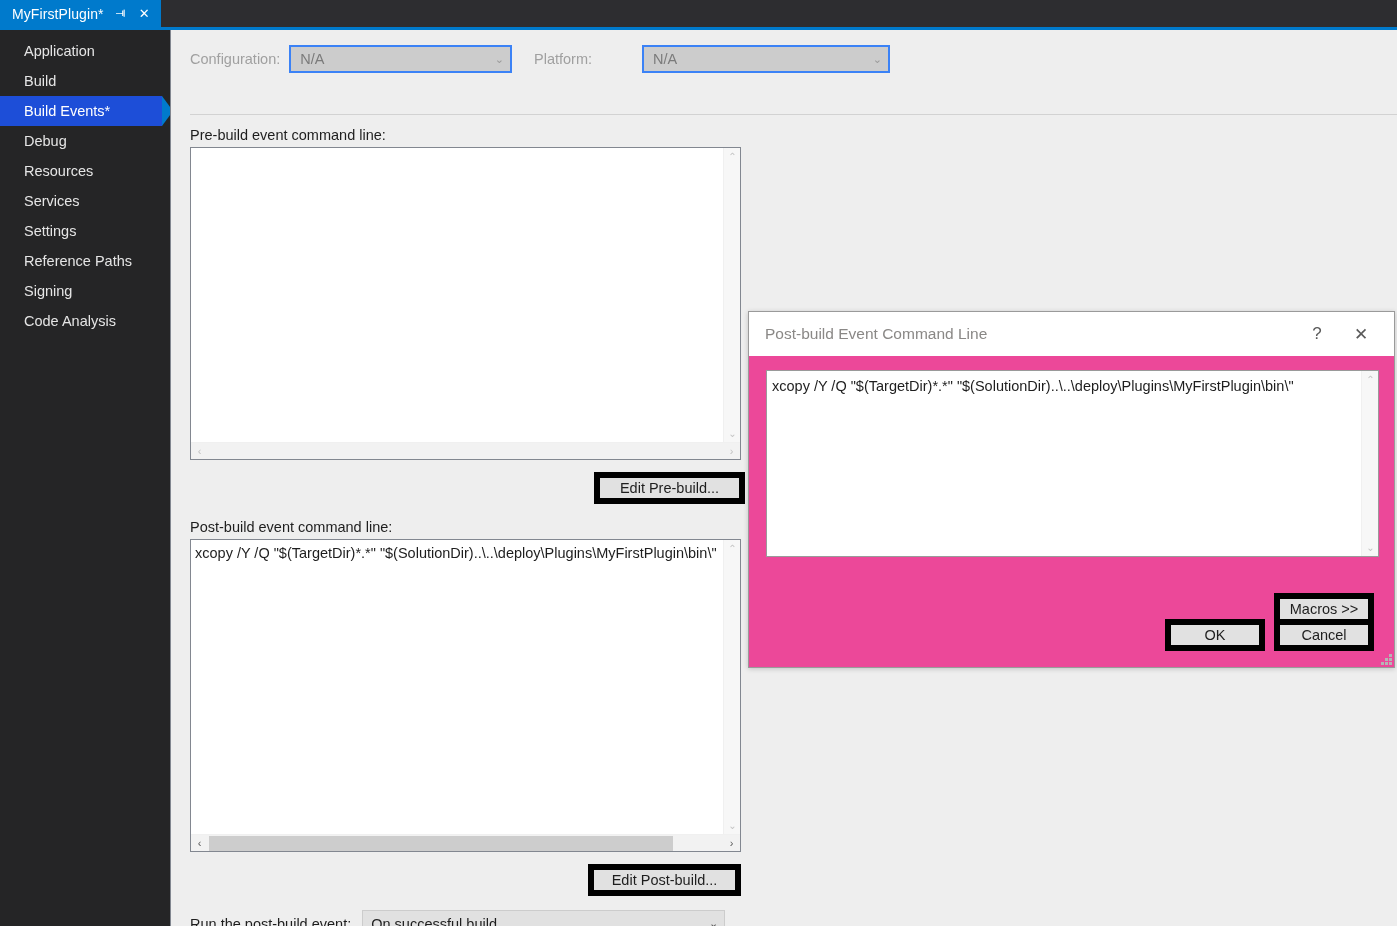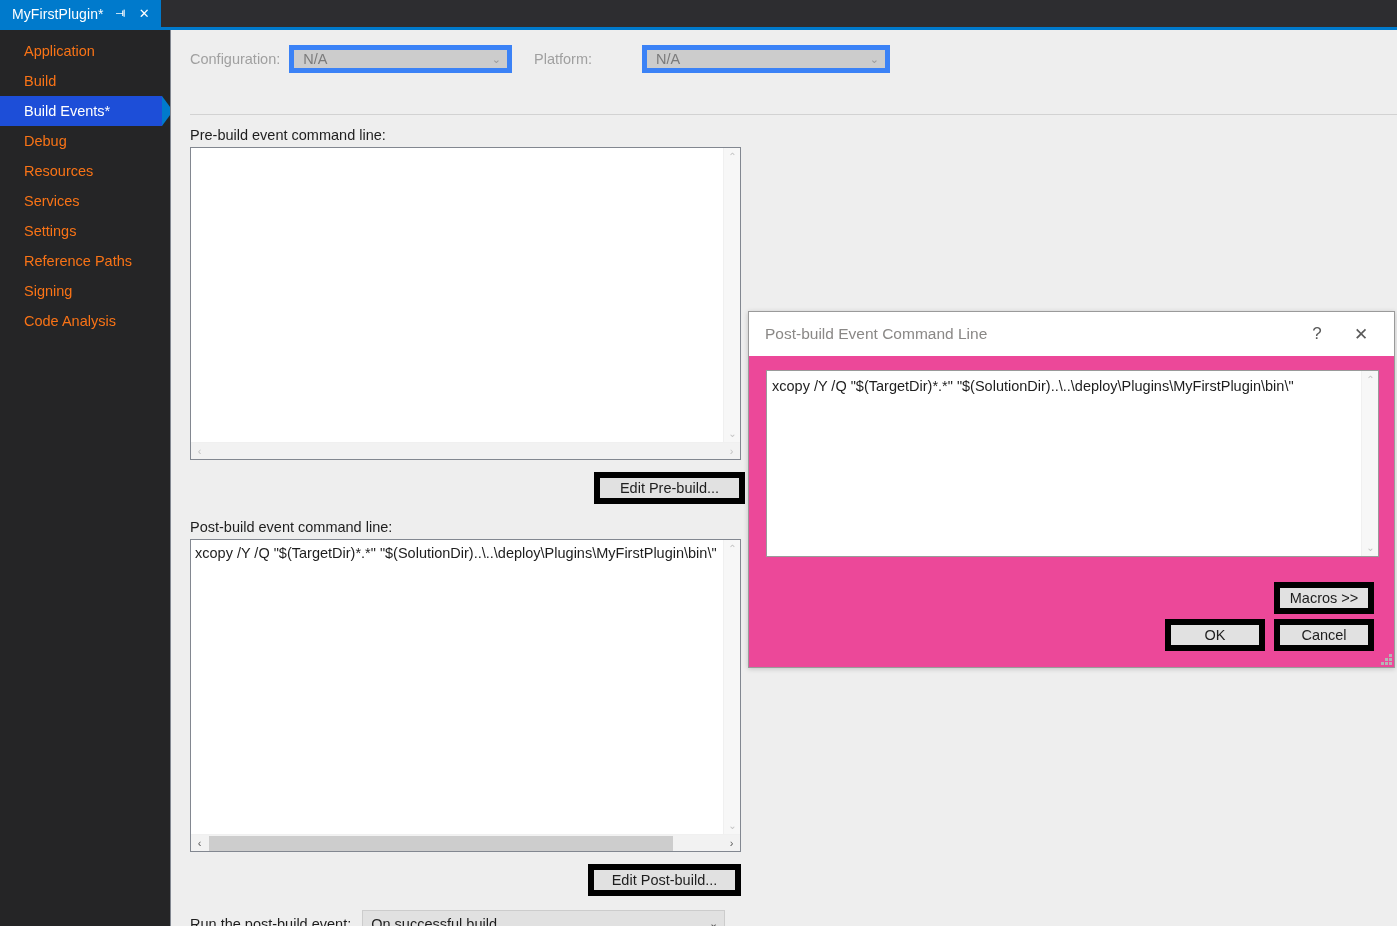--- a/index.html
+++ b/index.html
@@ -59,21 +59,21 @@
     position: absolute; left: 0; top: 30px;
     width: 170px; height: 896px;
     background: #252526;
     padding-top: 6px;
   }
   .side-item {
     position: relative;
     height: 30px;
     display: flex; align-items: center;
     padding-left: 24px;
-    color: #f97316;
+    color: #e5e5e5;
     font-size: 14.5px;
     white-space: nowrap;
     cursor: default;
   }
   .side-item.selected {
     background: #1d4ed8;
     color: #ffffff;
     width: 162px;
   }
   .side-item.selected::after {
@@ -105,21 +105,21 @@
     width: 700px; height: 30px;
   }
   .config-label {
     color: #a0a0a0;
     font-size: 14.5px;
     margin-right: 9px;
     white-space: nowrap;
   }
   .combo-disabled {
     background: #cccccc;
-    border: 5px solid #3b82f6;
+    border: 2px solid #3b82f6;
     height: 28px;
     display: flex; align-items: center;
     padding: 0 6px 0 9px;
     color: #7b7b7b;
     font-size: 14.5px;
     position: relative;
     cursor: default;
   }
   .combo-disabled .cvalue { flex: 1; white-space: nowrap; }
   .combo-disabled .carrow {
@@ -273,21 +273,21 @@
     left: 17px; top: 58px;
     width: 613px; height: 187px;
     background: #ffffff;
     border: 1px solid #9a9a9a;
     overflow: hidden;
   }
   .dlg-tbox .tbox-text {
     left: 5px; top: 6px; right: 19px;
   }
 
-  #dlg-macros { left: 525px; top: 270px; width: 100px; height: 32px; }
+  #dlg-macros { left: 525px; top: 281px; width: 100px; height: 32px; }
   #dlg-ok     { left: 416px; top: 307px; width: 100px; height: 32px; }
   #dlg-cancel { left: 525px; top: 307px; width: 100px; height: 32px; }
 
   .resize-grip {
     position: absolute; right: 2px; bottom: 2px;
     width: 13px; height: 13px;
   }
   .resize-grip i {
     position: absolute;
     width: 3px; height: 3px;

